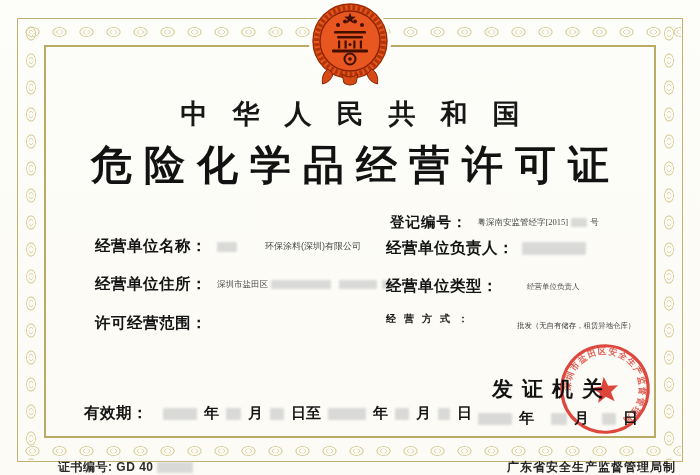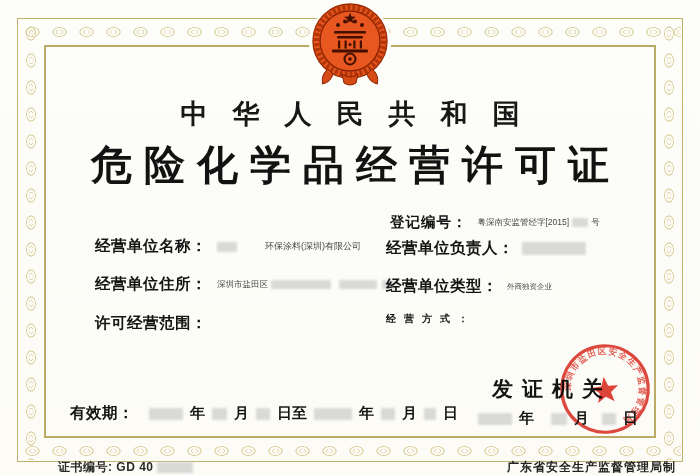--- a/index.html
+++ b/index.html
@@ -35,31 +35,31 @@
   
   .country-title{position:absolute;left:0;top:96px;width:100%;text-align:center;
     font-size:27px;font-weight:700;letter-spacing:25px;padding-left:25px;box-sizing:border-box;color:#171717;}
   .main-title{position:absolute;left:0;top:138px;width:100%;text-align:center;
     font-size:41px;font-weight:900;letter-spacing:12px;padding-left:12px;box-sizing:border-box;color:#121212;}
   
   .row{position:absolute;display:flex;align-items:center;white-space:nowrap;}
   .lbl{font-weight:800;font-size:15.5px;color:#141414;letter-spacing:0.5px;}
   .lbl-sm{font-weight:800;font-size:14.5px;color:#141414;letter-spacing:1px;}
   .val{color:#474747;filter:blur(.4px);}
-  .val-9{font-size:9px;margin-left:24px;}  .val-85{font-size:8.5px;}  .val-75{font-size:7.5px;}
+  .val-9{font-size:9px;margin-left:24px;}  .val-85{font-size:8.5px;font-family:Liberation Serif, serif;}  .val-75{font-size:7.5px;}
   .redact{display:inline-block;background:#d0d0d0;opacity:.78;border-radius:1px;filter:blur(1.3px);}
   .reg-row{left:390px;top:189px;margin-top:24px;}
   .scope-par{position:absolute;left:218px;top:314px;width:177px;
     font-size:7.5px;line-height:10px;color:#333;text-align:justify;
     filter:blur(.35px);white-space:normal;}
   .method-lbl{position:absolute;left:386px;top:312px;font-weight:800;font-size:10px;letter-spacing:8px;color:#141414;}
   .method-val{position:absolute;left:517px;top:321px;width:148px;font-size:7.4px;color:#3c3c3c;filter:blur(.35px);}
   .issuer{position:absolute;left:492px;top:375px;font-weight:700;font-size:21px;letter-spacing:9px;color:#141414;}
   .tok{font-weight:800;font-size:15px;color:#141414;}
-  .validity-row{left:70px;top:403px;gap:7px;}
+  .validity-row{left:84px;top:403px;gap:7px;}
   .issue-date-row{left:478px;top:409px;gap:7px;}
   .cert-no{position:absolute;left:58px;top:459px;display:flex;align-items:center;
     font-size:12px;font-weight:700;color:#2a2a2a;letter-spacing:.5px;}
   .maker{position:absolute;right:24px;top:459px;font-size:12px;font-weight:800;color:#222;letter-spacing:1px;}
 </style>
 </head>
 <body>
 
 <div class="page">
 
@@ -116,29 +116,30 @@
     <span class="redact" style="width:64px;height:13px;margin-left:8px"></span>
   </div>
 
   <div class="row" style="left:95px;top:274px;text-align:right;">
     <span class="lbl">经营单位住所：</span>
     <span class="val val-85" style="margin-left:10px">深圳市盐田区</span>
     <span class="redact" style="width:60px;height:9px;margin-left:3px"></span>
     <span class="redact" style="width:38px;height:9px;margin-left:8px"></span>
     <span class="redact" style="width:14px;height:9px;margin-left:5px"></span>
   </div>
-  <div class="row" style="left:386px;top:276px;">
+  <div class="row" style="left:386px;top:276px;gap:20px;">
     <span class="lbl">经营单位类型：</span>
-    <span class="val val-75" style="margin-left:9px">外商独资企业</span>
+    <span class="val val-75" style="margin-left:9px">经营单位负责人</span>
   </div>
 
   <div class="row" style="left:95px;top:313px;">
     <span class="lbl">许可经营范围：</span>
   </div>
   <div class="method-lbl">经营方式：</div>
+  <div class="method-val">批发（无自有储存，租赁异地仓库）</div>
 
   <div class="issuer">发证机关</div>
   <svg class="seal" viewBox="0 0 100 100">
     <defs>
       <path id="sealTextPath" d="M50,50 m-37,0 a37,37 0 1,1 74,0 a37,37 0 1,1 -74,0" fill="none"></path>
     </defs>
     <circle cx="50" cy="50" r="46" fill="none" stroke="#dd352b" stroke-width="3.4" opacity=".9"></circle>
     <path d="M50 37 L53.7 46.9 L64.3 47.4 L56 53.9 L58.8 64.1 L50 58.3 L41.2 64.1 L44 53.9 L35.7 47.4 L46.3 46.9 Z" fill="#dd352b" opacity=".92"></path>
     <text font-size="9" fill="#dd352b" letter-spacing="1.5" opacity=".8" font-weight="bold">
       <textPath href="#sealTextPath" startOffset="2">深圳市盐田区安全生产监督管理局</textPath>

